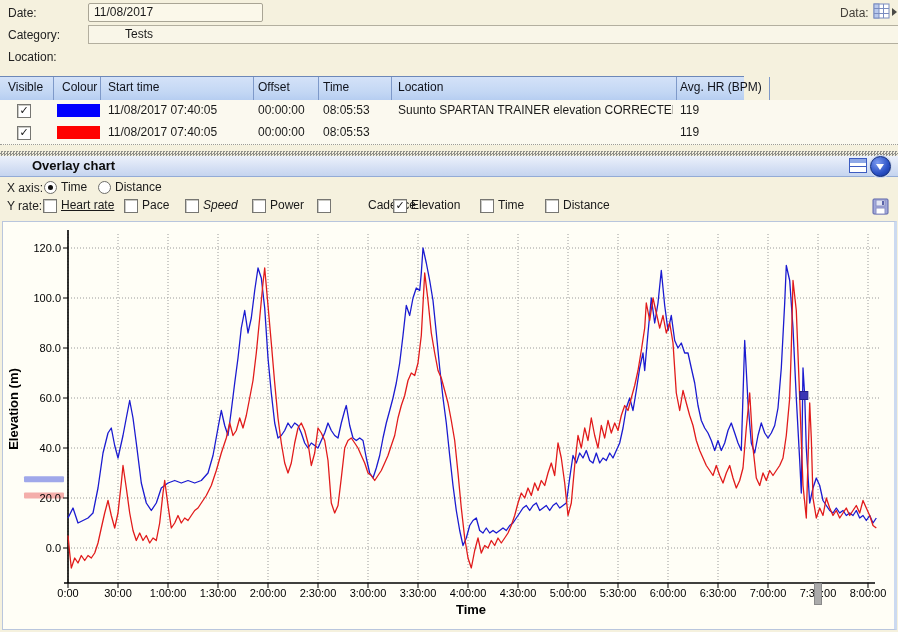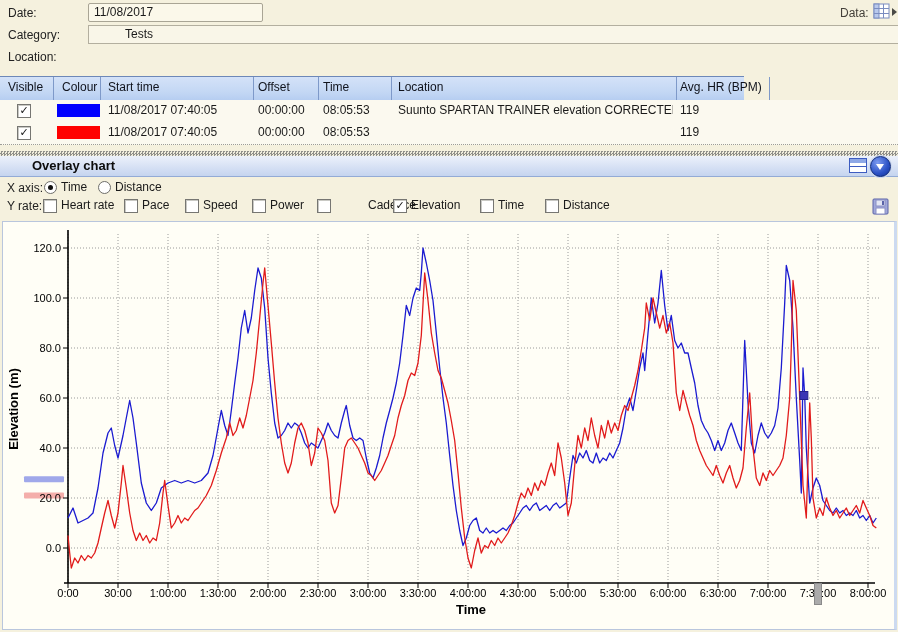--- a/index.html
+++ b/index.html
@@ -124,25 +124,25 @@
   <div class="radio" style="left: 44px; top: 2px;">
         <div class="dot"></div>
       </div>
       <div class="opt-label" style="left: 61px;">Time</div>
       <div class="radio" style="left: 98px; top: 2px;"></div>
       <div class="opt-label" style="left: 115px;">Distance</div>
     </div>
   <div id="yaxis-row">
     <div class="ctl-label" style="top:2px;">Y rate:</div>
   <div class="cbx" style="left: 43px; top: 2px;"></div>
-      <div class="opt-label" style="left: 61px;">Heart rate</div>
+      <div class="opt-label" style="left: 61px; text-decoration: underline;">Heart rate</div>
       <div class="cbx" style="left: 124px; top: 2px;"></div>
       <div class="opt-label" style="left: 142px;">Pace</div>
       <div class="cbx" style="left: 185px; top: 2px;"></div>
-      <div class="opt-label" style="left: 203px;">Speed</div>
+      <div class="opt-label" style="left: 203px; font-style: italic;">Speed</div>
       <div class="cbx" style="left: 252px; top: 2px;"></div>
       <div class="opt-label" style="left: 270px;">Power</div>
       <div class="cbx" style="left: 317px; top: 2px;"></div>
       <div class="opt-label" style="left: 335px; margin-left: 33px;">Cadence</div>
       <div class="cbx" style="left: 393px; top: 2px;">✓</div>
       <div class="opt-label" style="left: 411px;">Elevation</div>
       <div class="cbx" style="left: 480px; top: 2px;"></div>
       <div class="opt-label" style="left: 498px;">Time</div>
       <div class="cbx" style="left: 545px; top: 2px;"></div>
       <div class="opt-label" style="left: 563px;">Distance</div>

